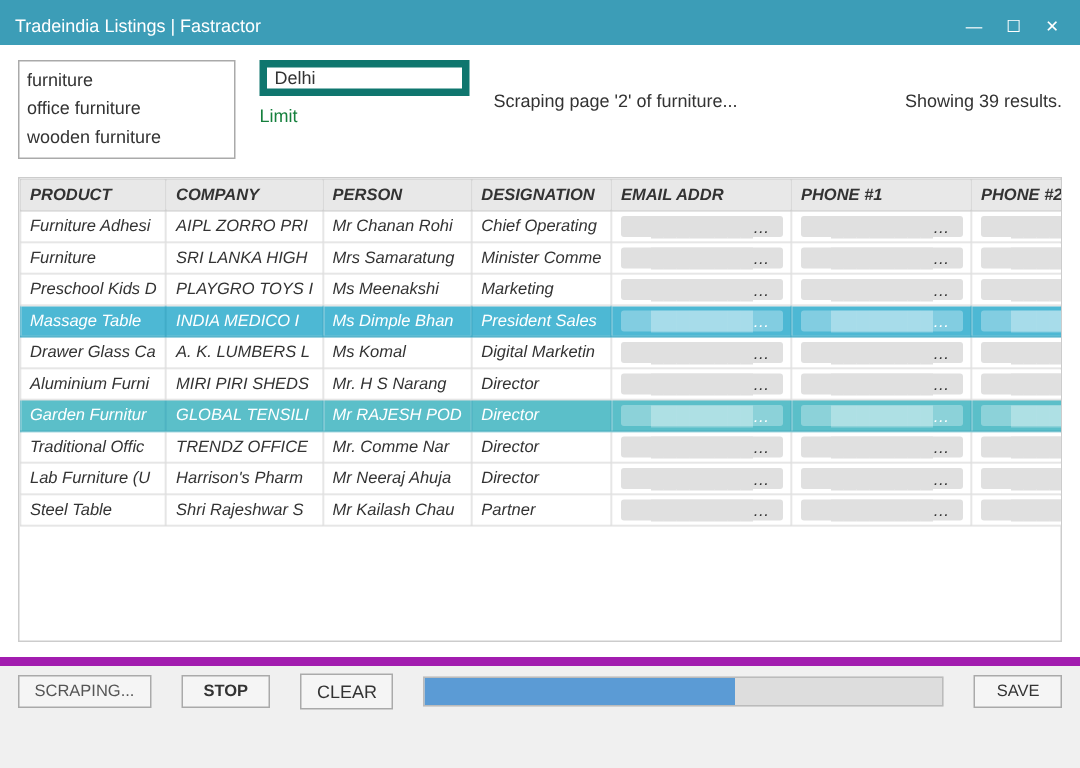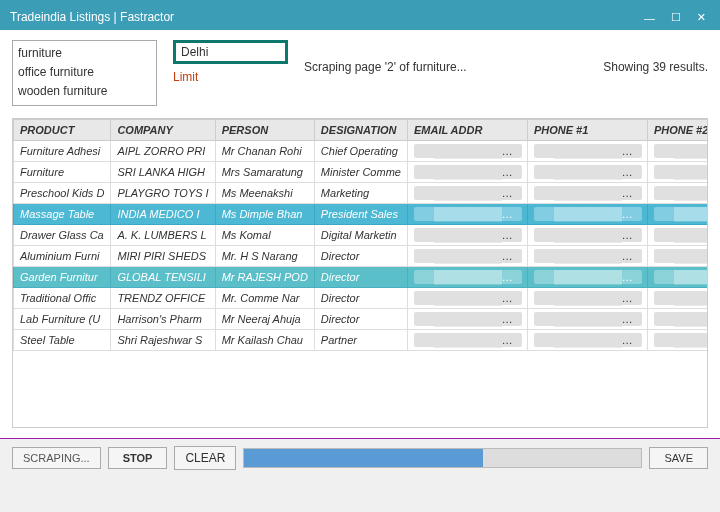--- a/index.html
+++ b/index.html
@@ -27,34 +27,34 @@
     .keyword-box {
       border: 1px solid #aaa;
       padding: 3px 5px;
       width: 145px;
       min-height: 52px;
       line-height: 1.6;
       color: #333;
       font-size: 12px;
     }
     .location-box {
-      border: 3px solid #0f766e;
+      border: 5px solid #0f766e;
       padding: 3px 5px;
-      width: 115px;
+      width: 140px;
       height: 24px;
       color: #333;
     }
 
     .status-area { flex: 1; display: flex; flex-direction: column; justify-content: flex-start; padding-top: 20px; }
     .scraping-status { color: #333; font-size: 12px; }
     .showing-results { color: #333; font-size: 12px; text-align: right; }
     .status-row { display: flex; justify-content: space-between; }
 
     .limit-section { margin-top: 4px; }
-    .limit-label { color: #c2410c; margin-bottom: 2px; }
+    .limit-label { color: #15803d; margin-bottom: 2px; }
     .limit-controls { display: flex; align-items: center; gap: 4px; }
     .find-btn {
       background: #f5f5f5;
       border: 1px solid #aaa;
       padding: 3px 12px;
       cursor: pointer;
       font-size: 12px;
       color: #333;
     }
     .limit-input {
@@ -113,24 +113,24 @@
     }
     .row-normal { background: white; }
     .row-selected-blue { background: #4db8d4; color: white; }
     .row-selected-blue td { color: white; border-color: #3da8c4; }
     .row-selected-teal { background: #5bbfc9; color: white; }
     .row-selected-teal td { color: white; border-color: #4aafc0; }
 
     .bottom-bar {
       display: flex;
       align-items: center;
-      gap: 7px;
+      gap: 20px;
       padding: 8px 12px;
       background: #f0f0f0;
-      border-top: 1px solid #a21caf;
+      border-top: 6px solid #a21caf;
       height: 40px;
     }
     .scraping-btn {
       border: 1px solid #aaa;
       background: #f5f5f5;
       padding: 4px 10px;
       cursor: pointer;
       font-size: 11px;
       color: #555;
     }

